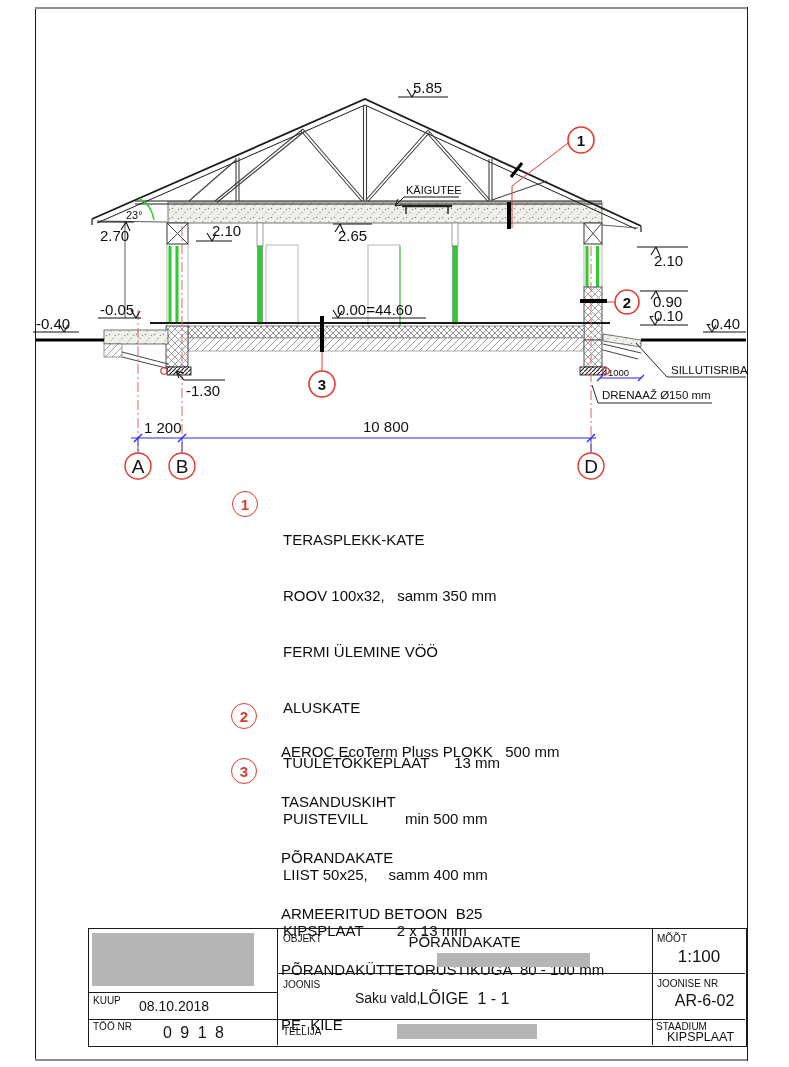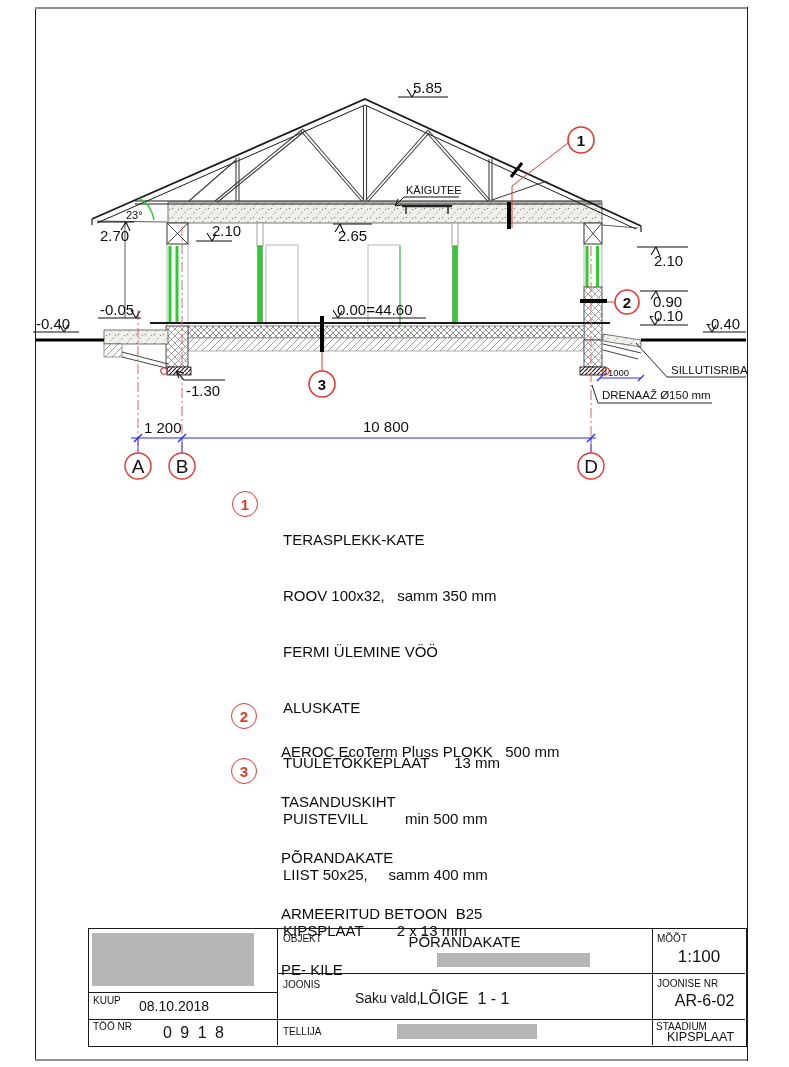--- a/index.html
+++ b/index.html
@@ -238,20 +238,21 @@
     <div>AEROC EcoTerm Pluss PLOKK   500 mm</div>
   </div>
 
   <div class="legend-circle" style="left:231px;top:758px;">
     <span>3</span>
   </div>
   <div class="legend-block" style="left:281px;top:756px;">
     <div>TASANDUSKIHT</div>
     <div>PÕRANDAKATE</div>
     <div>ARMEERITUD BETOON  B25</div>
+    <div>PÕRANDAKÜTTETORUSTIKUGA  80 - 100 mm</div>
     <div>PE- KILE</div>
     
     
     
   </div>
 
   <div class="tb-outer" style="left:88px;top:928px;width:657px;height:117px;"></div>
   <div class="tb-line-v" style="left:277px;top:928px;height:117px;"></div>
   <div class="tb-line-v" style="left:652px;top:928px;height:117px;"></div>
   <div class="tb-line-h" style="left:88px;top:992px;width:189px;"></div>

